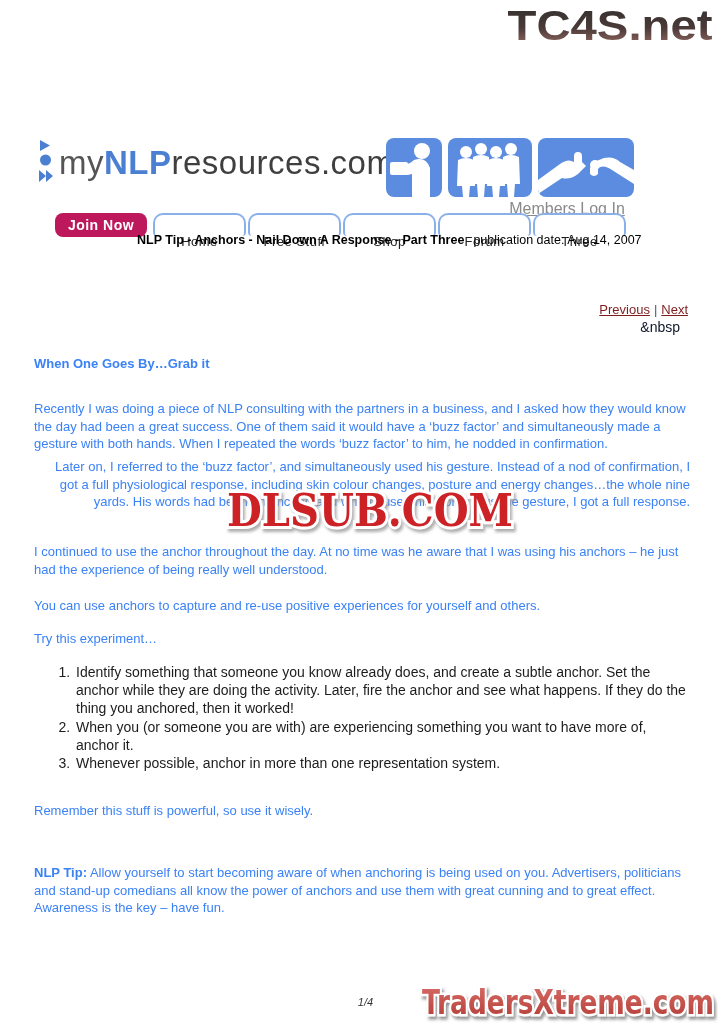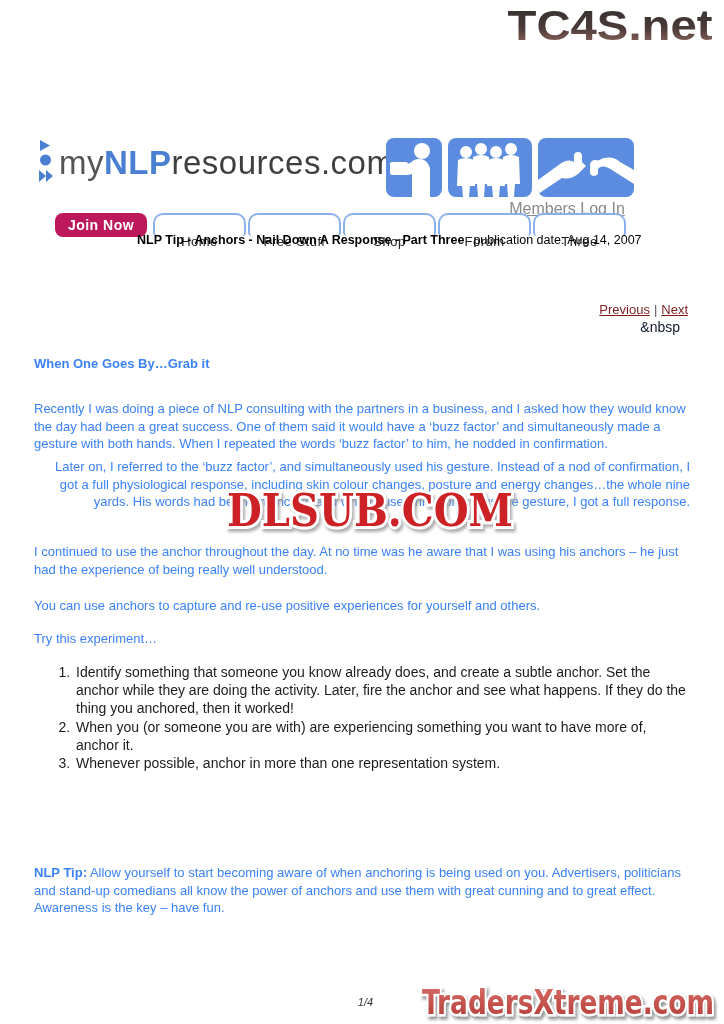--- a/index.html
+++ b/index.html
@@ -176,20 +176,21 @@
   <div class="content p5">Try this experiment…</div>
 
   <div class="exp-list">
     <ol>
       <li>Identify something that someone you know already does, and create a subtle anchor. Set the anchor while they are doing the activity. Later, fire the anchor and see what happens. If they do the thing you anchored, then it worked!</li>
       <li>When you (or someone you are with) are experiencing something you want to have more of, anchor it.</li>
       <li>Whenever possible, anchor in more than one representation system.</li>
     </ol>
   </div>
 
+  <div class="content p-remember">Remember this stuff is powerful, so use it wisely.</div>
   <div class="content p-nlptip">
     <b>NLP Tip:</b>
     <span>Allow yourself to start becoming aware of when anchoring is being used on you. Advertisers, politicians and stand-up comedians all know the power of anchors and use them with great cunning and to great effect. Awareness is the key – have fun.</span>
   </div>
 
   <svg class="wm-mid" viewBox="0 0 298 60">
     <defs>
       <filter id="sh-mid" x="-20%" y="-20%" width="140%" height="140%">
         <feDropShadow dx="2" dy="3" stdDeviation="1.5" flood-color="#9a9a9a" flood-opacity="0.8"></feDropShadow>
       </filter>

